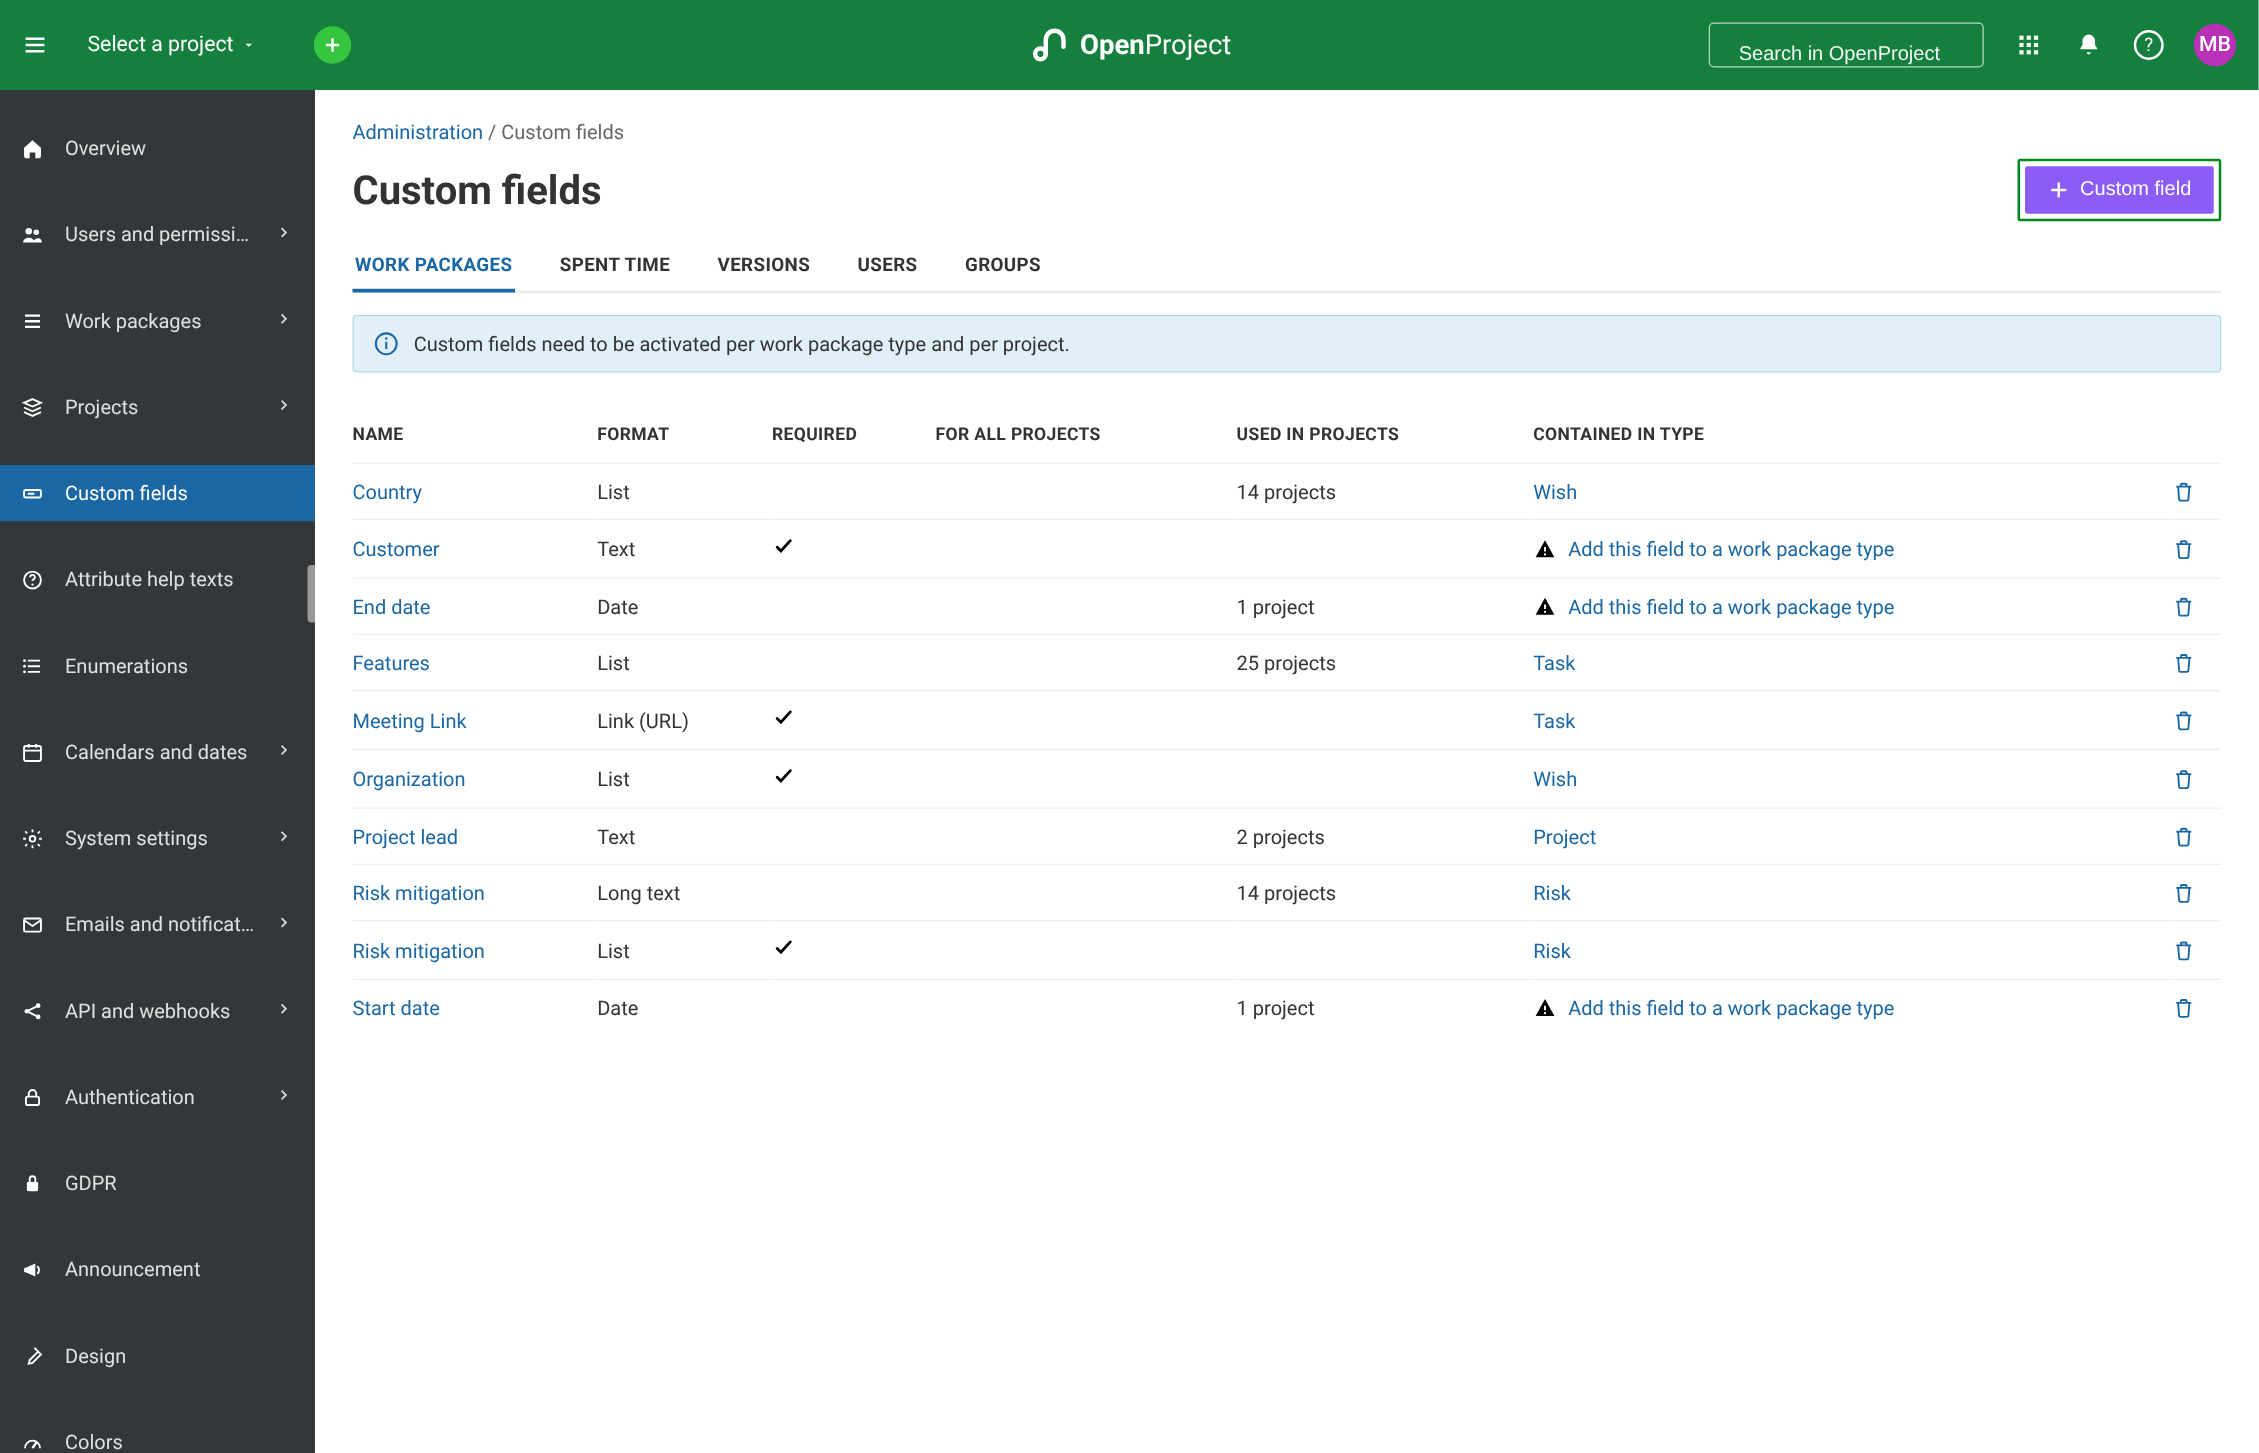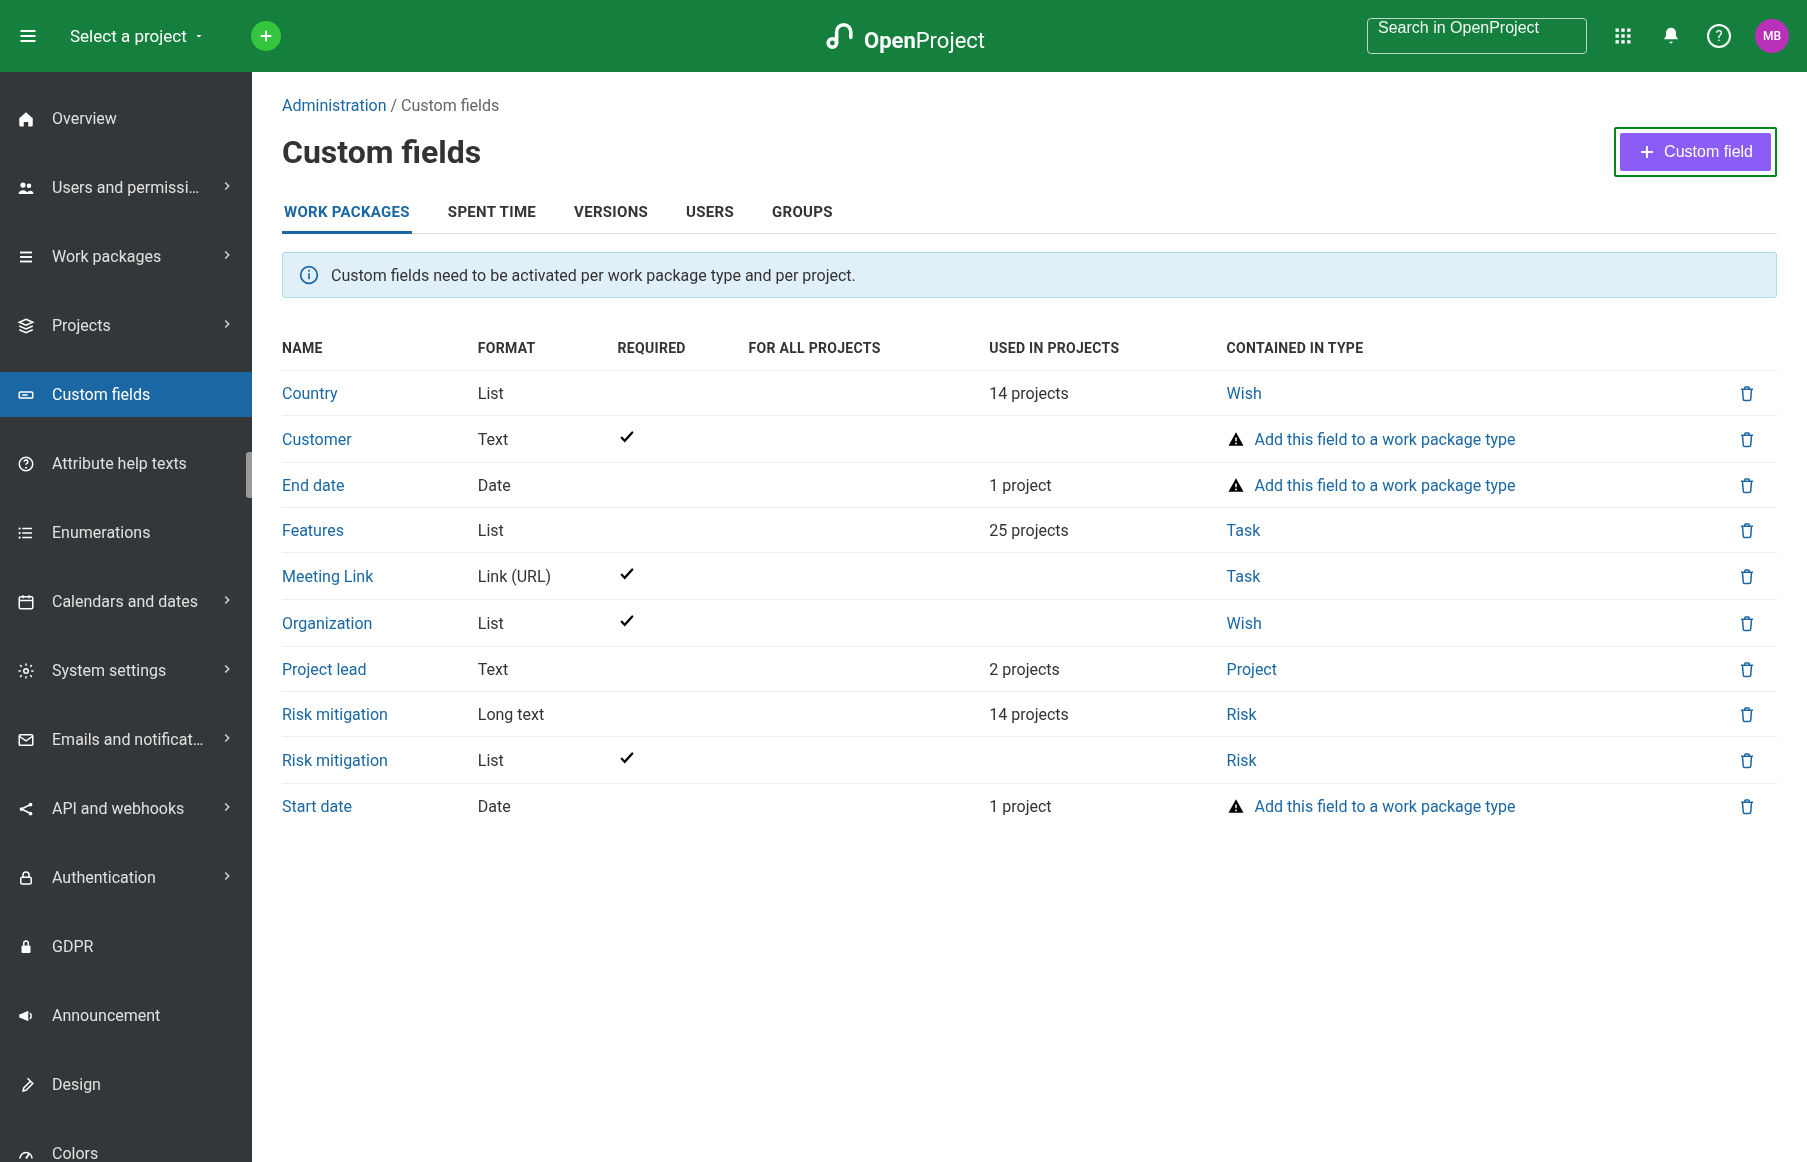--- a/index.html
+++ b/index.html
@@ -19,37 +19,37 @@
   .hamburger-btn { color: #fff; width: 36px; height: 36px; display:flex; align-items:center; justify-content:center; cursor:pointer; }
   .project-select { display:flex; align-items:center; gap:6px; padding:6px 10px; cursor:pointer; margin-left:14px; }
   .project-select span { font-size:17px; }
   .plus-circle {
     width: 30px; height: 30px; border-radius: 50%;
     background: #35C53F; display:flex; align-items:center; justify-content:center;
     margin-left: 36px; cursor:pointer; font-size:22px; color:#fff; font-weight: bold;
   }
   .brand {
     position:absolute; left:50%; transform:translateX(-50%);
-    display:flex; align-items:flex-end; gap:8px; font-size:22px; color:#fff;
+    display:flex; align-items:center; gap:8px; font-size:22px; color:#fff;
   }
   .brand svg { width:34px; height:34px; }
   .brand .brand-text { font-weight:400; }
   .brand .brand-text b { font-weight:700; }
   .header-right { margin-left:auto; display:flex; align-items:center; gap:24px; padding-right:8px; }
   .search-wrap {
-    display:flex; align-items:flex-start; border:1px solid rgba(255,255,255,0.7);
-    border-radius:4px; height:36px; width:220px; padding:0 10px; color:#fff;
+    display:flex; align-items:flex-end; border:1px solid rgba(255,255,255,0.7);
+    border-radius:4px; height:36px; width:220px; padding:0 23px; color:#fff;
   }
   .search-wrap input {
     flex:1; background:transparent; border:none; outline:none; color:#fff; font-size:16px;
   }
   .search-wrap input::placeholder { color:#fff; opacity:0.95; }
   .header-icon { width:24px; height:24px; display:flex; align-items:center; justify-content:center; cursor:pointer; }
   .help-circle { width:24px; height:24px; border:2px solid #fff; border-radius:50%; display:flex; align-items:center; justify-content:center; font-size:15px; }
-  .avatar { width:34px; height:34px; border-radius:50%; background:#B930B9; display:flex; align-items:center; justify-content:center; font-size:12px; font-weight:500; }
+  .avatar { width:34px; height:34px; border-radius:50%; background:#B930B9; display:flex; align-items:center; justify-content:center; font-size:17px; font-weight:500; }
 
   
   .shell { display:flex; height: calc(100vh - 60px); }
   .sidebar { width:252px; background:#333739; color:#fff; overflow-y:auto; font-size:16px; position:relative; }
   .sidebar::-webkit-scrollbar{width:0;}
   .side-item {
     display:flex; align-items:center; height:45px; padding:0 16px; cursor:pointer; gap:16px;
     color:#E0E0E0;
     margin-top:24px;
   }

